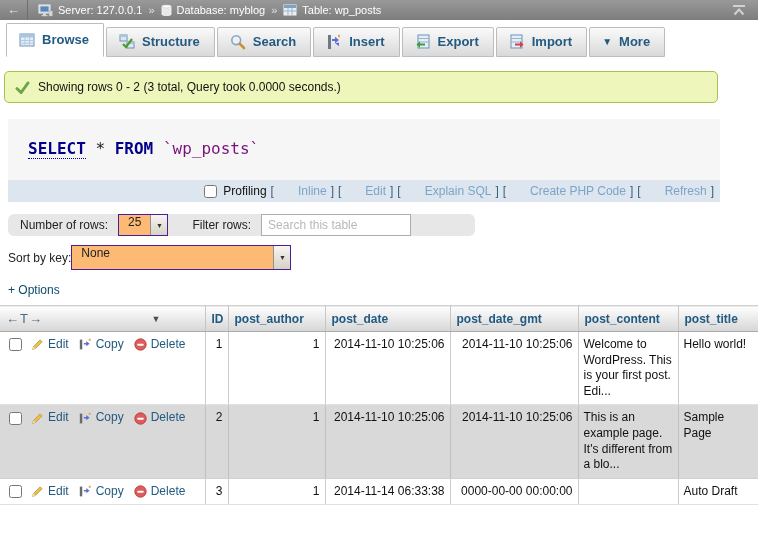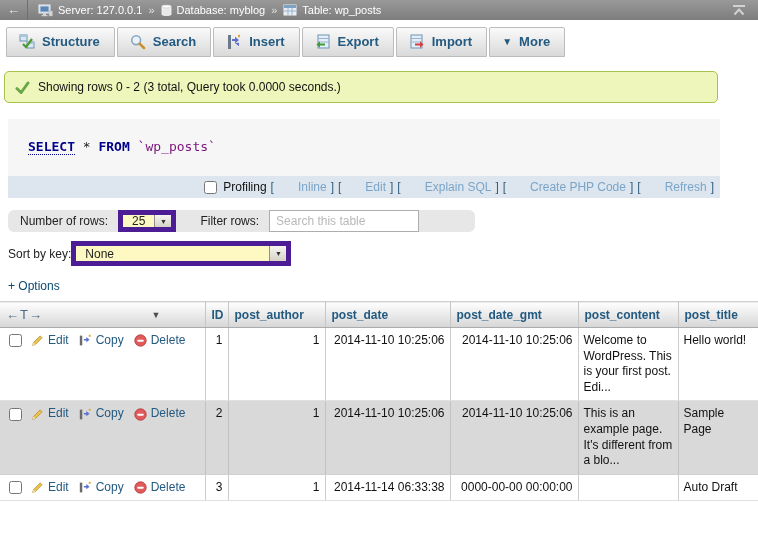--- a/index.html
+++ b/index.html
@@ -27,35 +27,35 @@
   .tab.active{ background:#fff; height:34px; border-bottom-color:#fff; }
   .chev{ font-size:10px; color:#235a81; }
 
   
   .msgwrap{ padding:14px 40px 0 4px; }
   .msg{ background:#eff6bb; border:1px solid #a7c24c; border-radius:5px;
         padding:8px 10px; display:flex; align-items:center; gap:8px; font-size:12px; color:#111;}
 
   
   .querybox{ margin:16px 38px 0 8px; background:#f6f6f6; }
-  .sql{ font-family:"DejaVu Sans Mono", monospace; font-size:13px; padding:20px 0 22px 20px; }
+  .sql{ font-family:"DejaVu Sans Mono", monospace; font-size:16px; padding:20px 0 22px 20px; }
   .kw{ color:#00008b; font-weight:bold; }
   .kw.hov{ border-bottom:1px dotted #00008b; }
   .star{ color:#222; }
   .ident{ color:#7b117b; }
   .profilebar{ background:#dde6ee; height:22px; display:flex; align-items:center;
                justify-content:flex-end; padding-right:6px; gap:4px; font-size:12px; color:#111;}
   .profilebar input{ margin-right:2px; }
   .profilebar .br{ color:#35607f; }
   .profilebar a{ color:#7aa5c9; text-decoration:none; cursor:pointer;margin-left:20px; }
 
   
   .controls{ margin:12px 0 0 8px; width:467px; height:22px; background:#e7e7e7; border-radius:6px;
              display:flex; align-items:center; gap:10px; padding:0 12px; color:#222;}
-  .fakeselect{ display:inline-flex; align-items:center; border:5px solid #4c1d95; background:#fef9c3;
+  .fakeselect{ display:inline-flex; border:1px solid #4c1d95; background:#fdba74;
                height:22px; cursor:pointer; }
   .fakeselect .val{ padding:0 9px; color:#222; }
   .fakeselect .btn{ width:17px; align-self:stretch; border-left:1px solid #8f8f8f;
                     background:linear-gradient(#f6f5f1,#d6d2c6); display:flex; align-items:center;
                     justify-content:center; font-size:7px; color:#333;}
   .filterinput{ width:150px; height:22px; border:1px solid #adadad; padding:0 6px; font-size:12px;
                 font-family:"Liberation Sans", sans-serif; color:#333;}
   .filterinput::placeholder{ color:#b8b8b8; }
   .sortrow{ margin:9px 0 0 8px; display:flex; align-items:center; gap:0; color:#222;}
   .sortrow .fakeselect{ width:220px; justify-content:space-between; height:25px;}
@@ -125,20 +125,33 @@
     </div>
     <div class="collapse">
       <svg width="14" height="12" viewBox="0 0 14 12">
           <rect x="1" y="1" width="12" height="2" fill="#d2d2d2"></rect>
           <path d="M2.5 10.5 L7 5.5 L11.5 10.5" fill="none" stroke="#d2d2d2" stroke-width="2"></path>
         </svg>
     </div>
   </div>
 
   <div class="tabbar">
+    <div class="tab active">
+      <span class="svg-icon">
+        <svg width="16" height="16" viewBox="0 0 16 16">
+            <rect x="1" y="2" width="14" height="12" fill="#e3eefa" stroke="#6d93b4"></rect>
+            <rect x="1" y="2" width="14" height="3.5" fill="#a9c5de"></rect>
+            <line x1="1" y1="8.5" x2="15" y2="8.5" stroke="#b5c9dc"></line>
+            <line x1="1" y1="11.2" x2="15" y2="11.2" stroke="#b5c9dc"></line>
+            <line x1="6" y1="5.5" x2="6" y2="14" stroke="#b5c9dc"></line>
+            <line x1="10.5" y1="5.5" x2="10.5" y2="14" stroke="#b5c9dc"></line>
+          </svg>
+      </span>
+      <span>Browse</span>
+    </div>
     <div class="tab">
       <span class="svg-icon">
         <svg width="16" height="16" viewBox="0 0 16 16">
             <rect x="1" y="1" width="7" height="6" fill="#dce9f5" stroke="#6d93b4"></rect>
             <rect x="1" y="1" width="7" height="2" fill="#a9c5de"></rect>
             <rect x="8" y="8" width="7" height="6" fill="#dce9f5" stroke="#6d93b4"></rect>
             <rect x="8" y="8" width="7" height="2" fill="#a9c5de"></rect>
             <path d="M4 10 l3 3 6-8" fill="none" stroke="#4e9a33" stroke-width="2.2"></path>
           </svg>
       </span>

